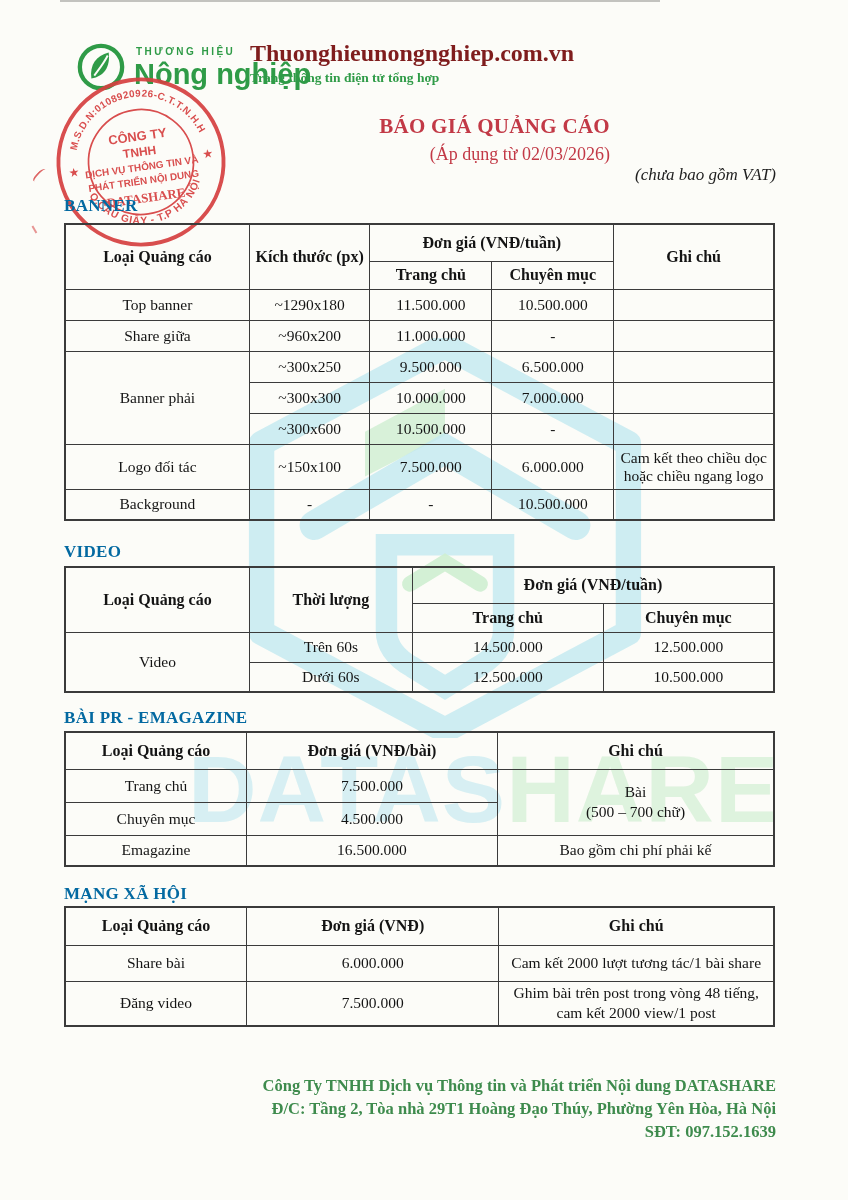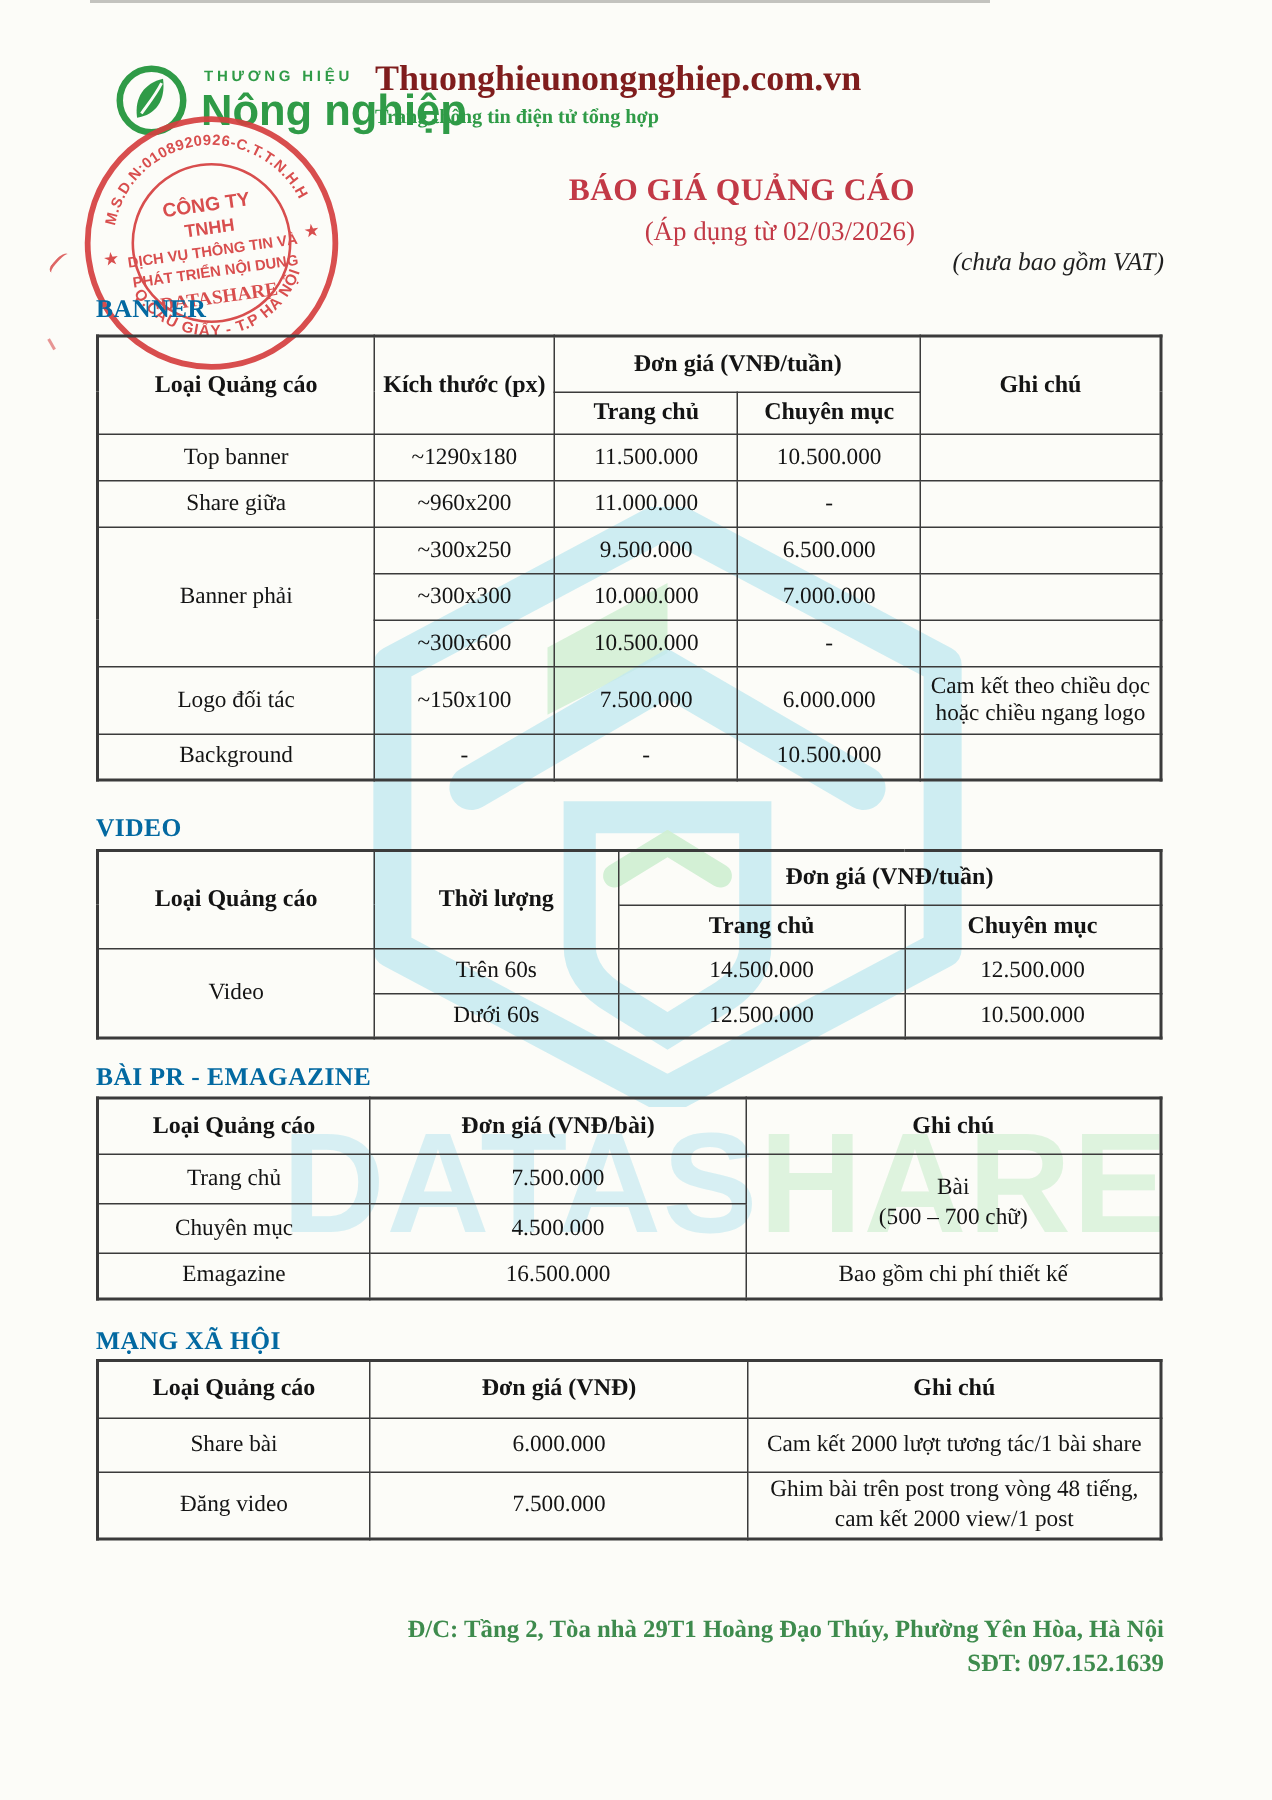--- a/index.html
+++ b/index.html
@@ -243,21 +243,21 @@
         <div>(500 – 700 chữ)</div>
       </td>
     </tr>
     <tr style="height:33px">
       <td>Chuyên mục</td>
       <td>4.500.000</td>
     </tr>
     <tr style="height:31px">
       <td>Emagazine</td>
       <td>16.500.000</td>
-      <td>Bao gồm chi phí thiết kế</td>
+      <td>Bao gồm chi phí phải kế</td>
     </tr>
   </tbody>
     </table>
 
   <div class="sec-h h-social">MẠNG XÃ HỘI</div>
   <table class="price t-social">
     <colgroup>
         <col style="width:25.6%">
         <col style="width:35.6%">
         <col style="width:38.8%">
@@ -278,16 +278,17 @@
       <td>7.500.000</td>
       <td class="note-2l">
         <div>Ghim bài trên post trong vòng 48 tiếng,</div>
         <div>cam kết 2000 view/1 post</div>
       </td>
     </tr>
   </tbody>
     </table>
 
   <div class="footer">
+    <div>Công Ty TNHH Dịch vụ Thông tin và Phát triển Nội dung DATASHARE</div>
     <div>Đ/C: Tầng 2, Tòa nhà 29T1 Hoàng Đạo Thúy, Phường Yên Hòa, Hà Nội</div>
     <div>SĐT: 097.152.1639</div>
   </div>
 </div>
 
 </body></html>

